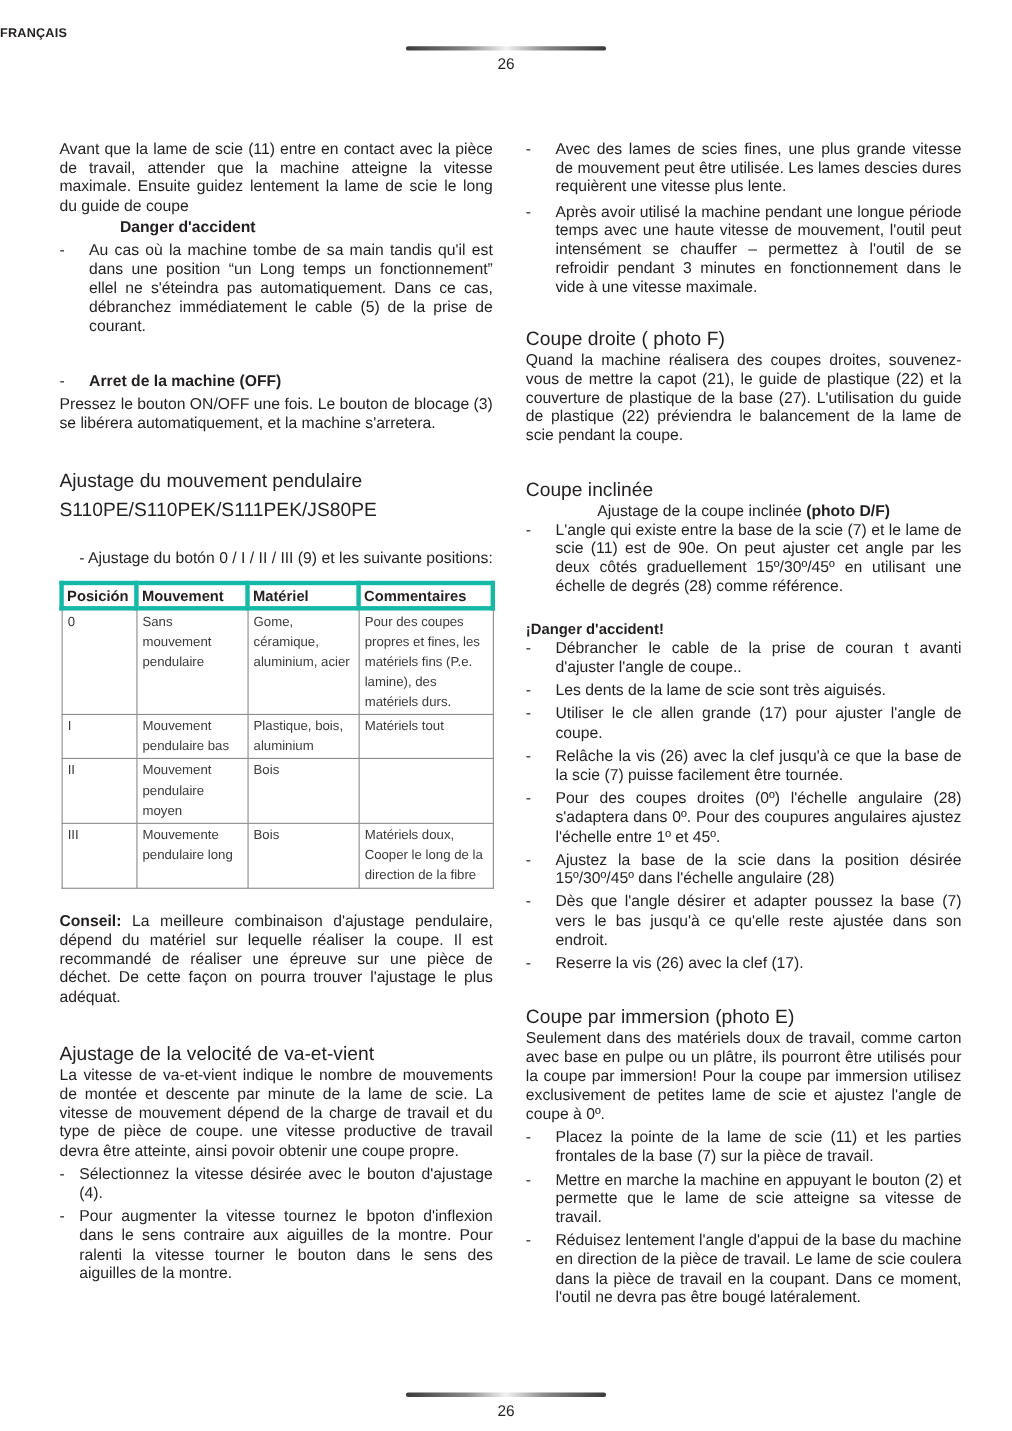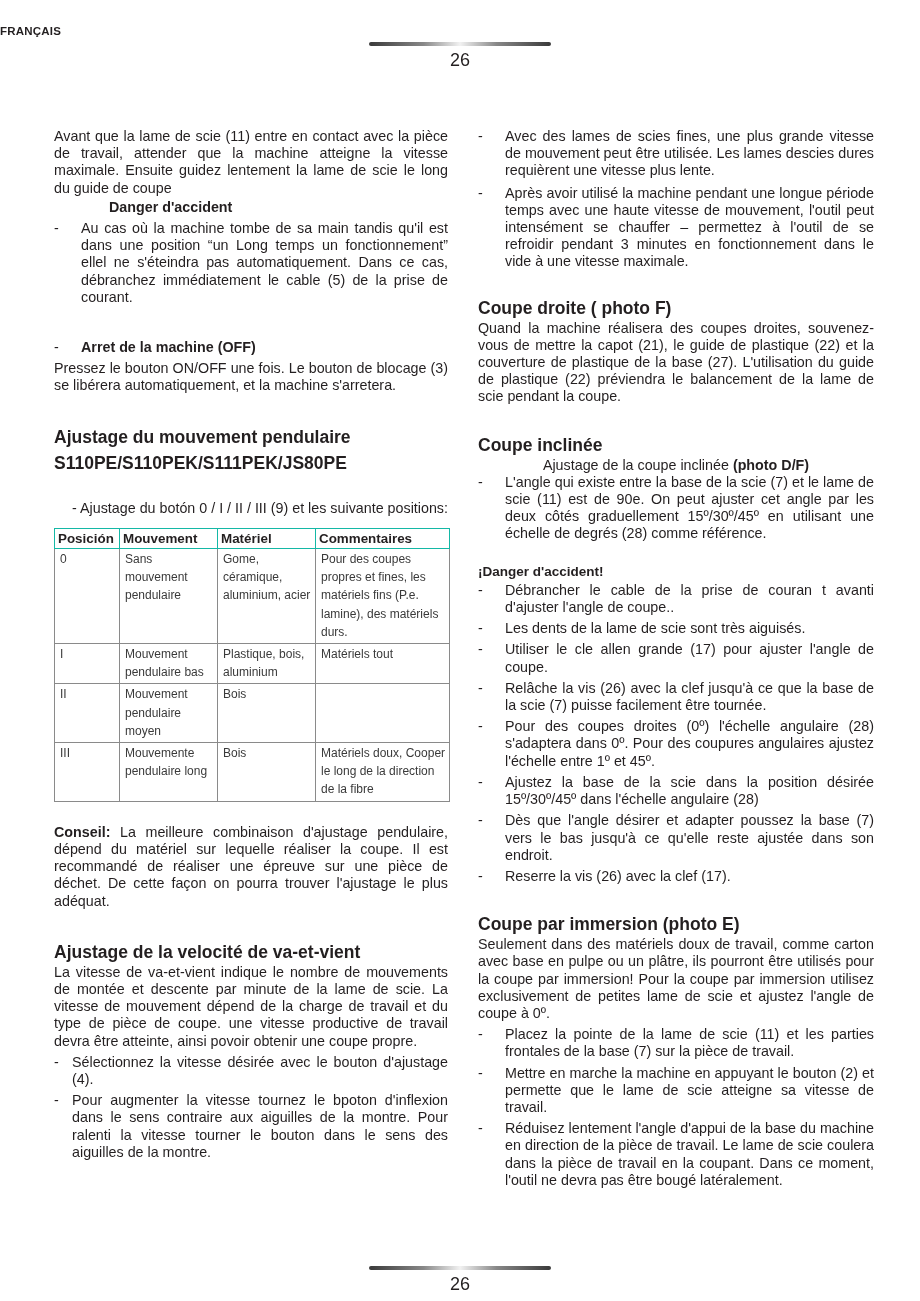--- a/index.html
+++ b/index.html
@@ -4,35 +4,35 @@
 <style>
   html, body { margin:0; padding:0; background:#fff; }
   body { width:920px; height:1301px; position:relative; overflow:hidden;
          font-family:"Liberation Sans", sans-serif; color:#231f20; }
   .hdr-lang { position:absolute; top:25px; left:0; width:920px; 
               font-weight:bold; font-size:11.5px; letter-spacing:0.2px; }
   .rule { position:absolute; left:369px; width:182px; height:4px; border-radius:2px;
           background:linear-gradient(to right,#3a3a3a 0%,#888 30%,#f2f2f2 50%,#888 70%,#3a3a3a 100%); }
   .rule.top { top:42px; }
   .rule.bot { top:1266px; }
-  .pnum { position:absolute; left:0; width:920px; text-align:center; font-size:18px; }
+  .pnum { position:absolute; left:0; width:920px; text-align:center; font-size:14px; }
   .pnum.top { top:50px; }
   .pnum.bot { top:1274px; }
 
   .col { position:absolute; top:128px; font-size:14.3px; line-height:17.2px; }
   .col.left { left:54px; width:394px; }
   .col.right { left:478px; width:396px; }
   p { margin:0; text-align:justify; }
-  .h2 { font-weight:bold; font-size:17.5px; line-height:24px; margin:0; }
+  .h2 { font-weight:normal; font-size:17.5px; line-height:24px; margin:0; }
   .h-sub { font-weight:bold; font-size:14.3px; }
   .bul { display:flex; margin:0; }
   .bul .dash { width:27px; flex:0 0 27px; }
   .bul .txt { flex:1; text-align:justify; }
   table { border-collapse:collapse; width:396px; font-size:12px; line-height:18.2px; }
-  th { border:1px solid #14b8a6; text-align:left; font-size:13.4px; padding:1px 3px 0 3px; font-weight:bold; }
+  th { border:4px solid #14b8a6; text-align:left; font-size:13.4px; padding:1px 3px 0 3px; font-weight:bold; }
   td { border:1px solid #8a8a8a; vertical-align:top; padding:1px 3px 2px 5px; color:#3a3a3a; }
 </style>
 </head>
 <body>
 
 <div class="hdr-lang">FRANÇAIS</div>
 <div class="rule top"></div>
 <div class="pnum top">26</div>
 
 <div class="col left">

